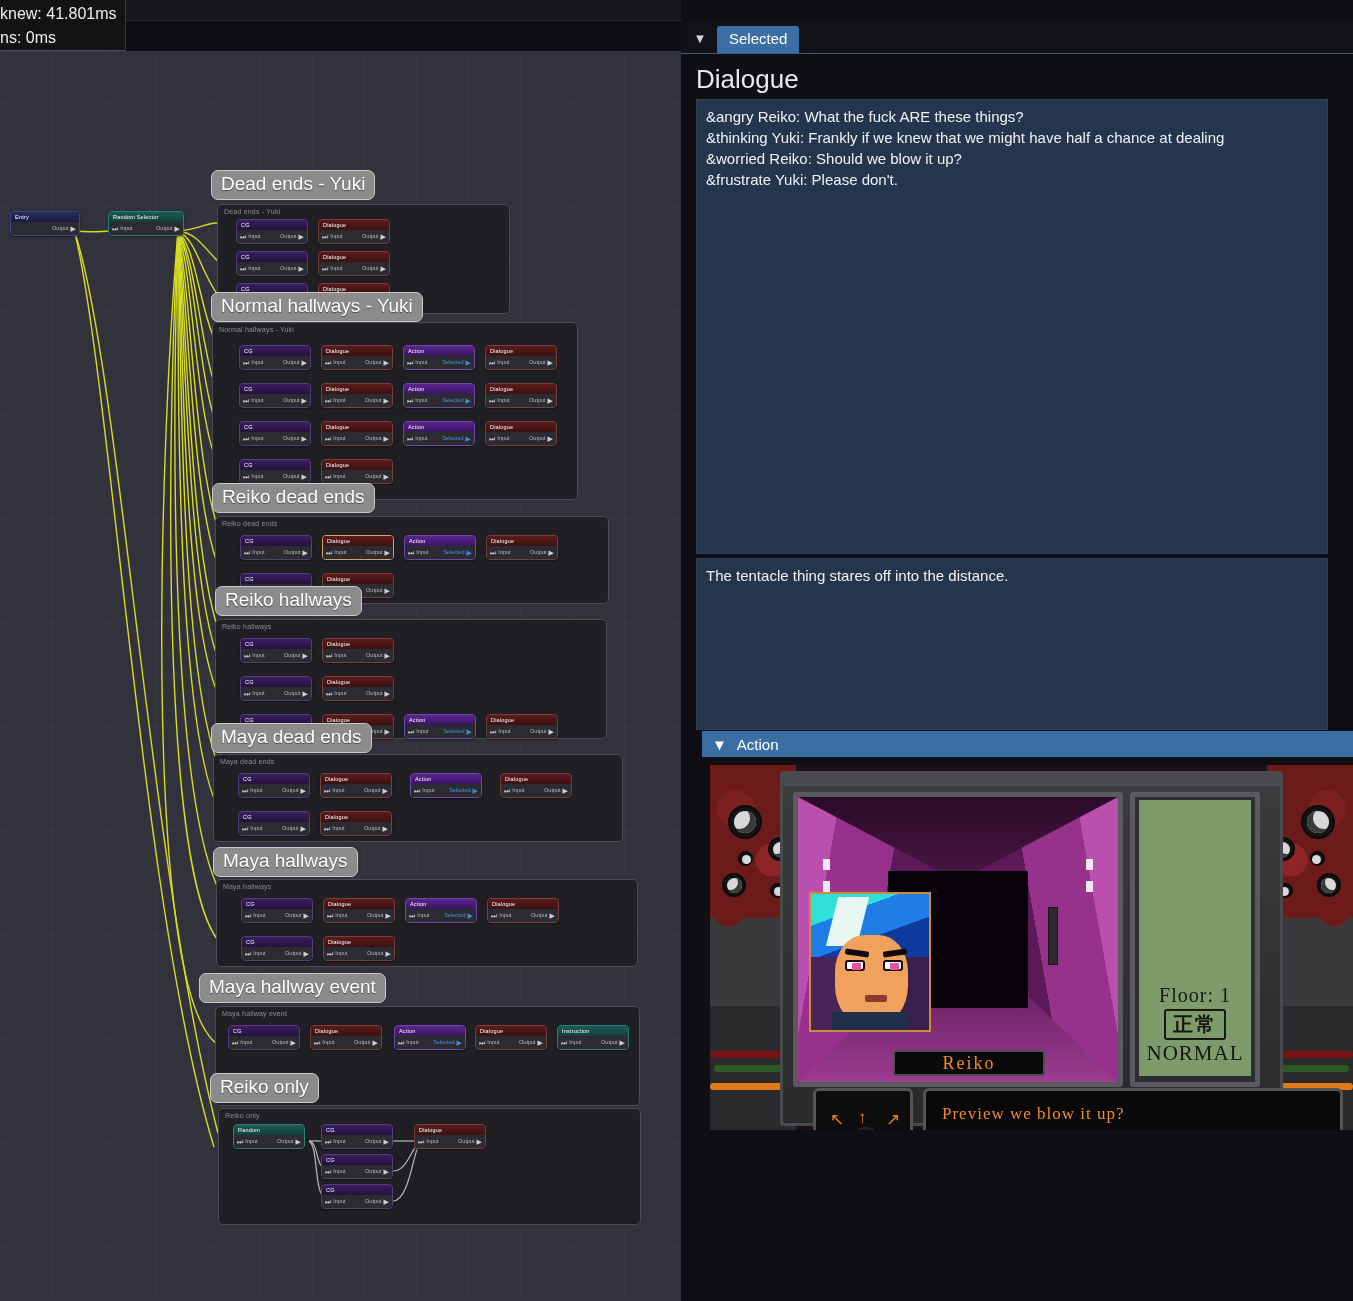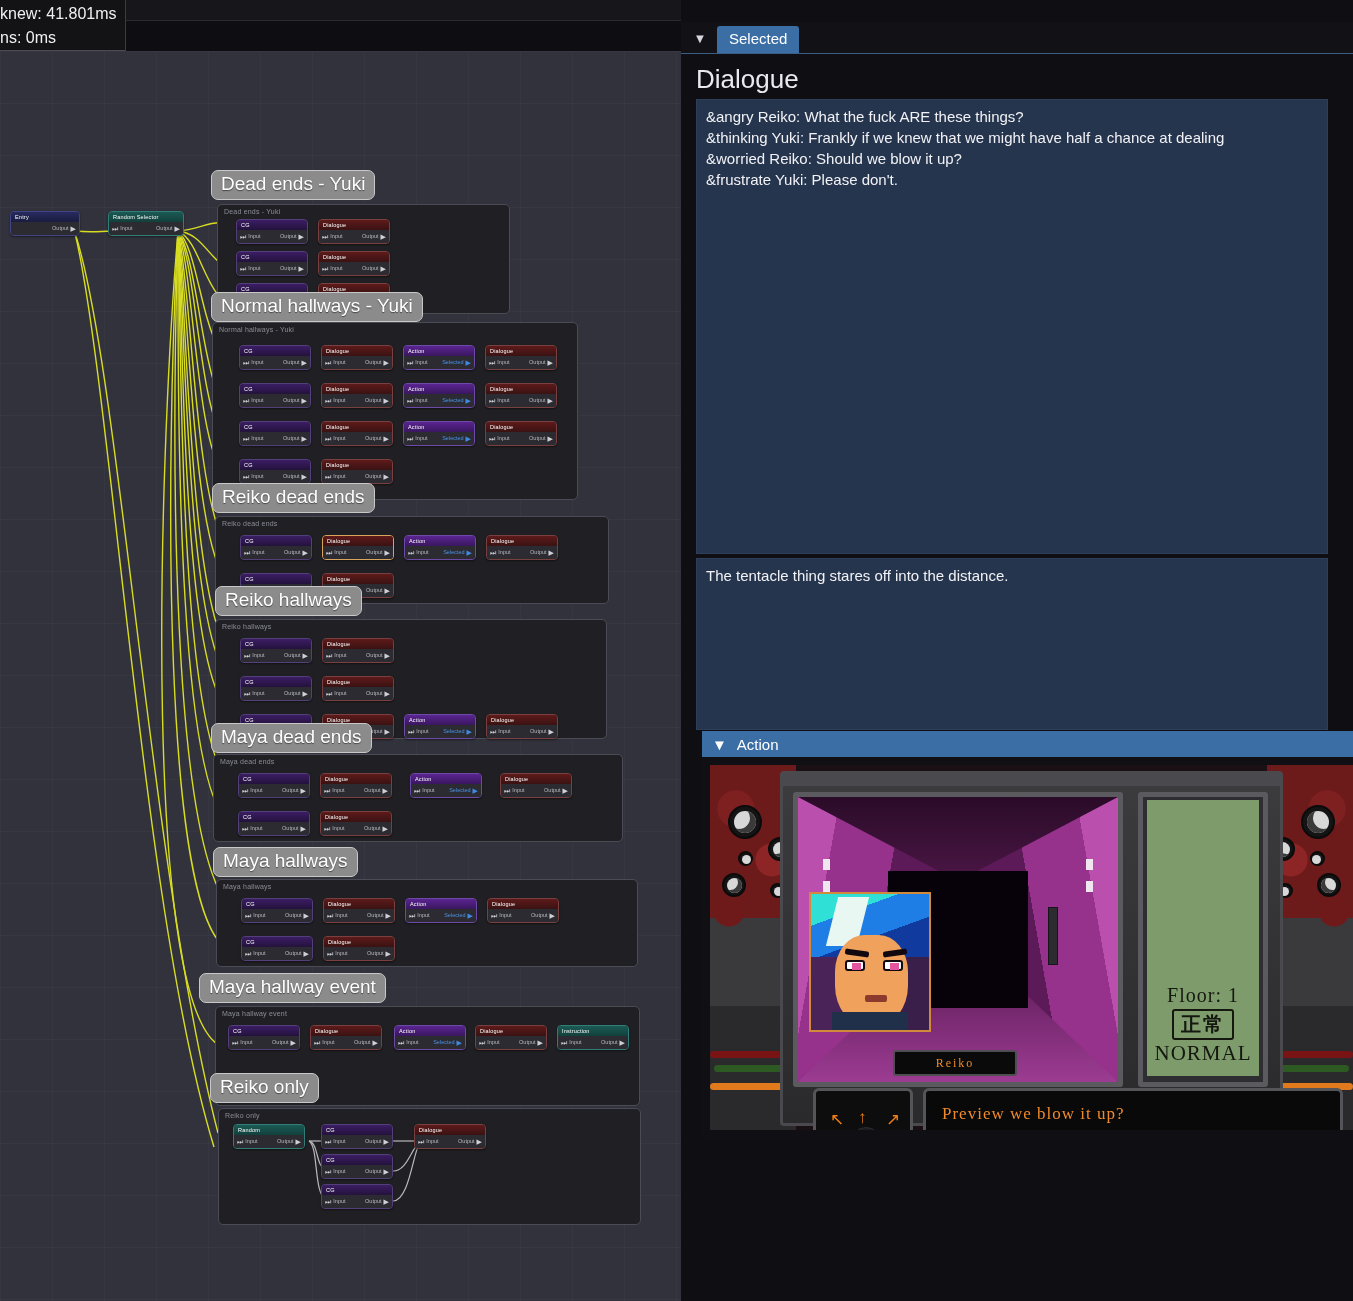--- a/index.html
+++ b/index.html
@@ -185,21 +185,21 @@
   .cr-wall-r{ right:0; background: linear-gradient(260deg, #bb4fae 0 22%, #96318c 22% 55%, #5d1a58 55% 100%); clip-path: polygon(100% 0,0 26%,0 74%,100% 100%); }
   .cr-floor{ position:absolute; left:0; bottom:0; width:100%; height:30%;
     background: linear-gradient(#6e2467, #9c3c92); clip-path: polygon(0 100%,100% 100%,72% 0,28% 0); }
   .cr-ceil{ position:absolute; left:0; top:0; width:100%; height:26%;
     background: linear-gradient(#2a0b28, #471542); clip-path: polygon(0 0,100% 0,72% 100%,28% 100%); }
   .cr-end{ position:absolute; left:28%; top:26%; width:44%; height:48%; background:#07010a; }
   .cr-door{ position:absolute; width:10px; height:58px; background:#2b2b30; border:1px solid #15151a;}
   .cr-mark{ position:absolute; width:7px; height:11px; background:#efe6ef; }
 
   .pv-status {
-    position:absolute; right:12px; top:18px; width:130px; height:295px;
+    position:absolute; right:20px; top:18px; width:130px; height:295px;
     background:#2e2e32; border:5px solid #5a5a5f; border-radius:3px;
     display:flex; align-items:flex-end; justify-content:center;
   }
   .pv-lcd {
     width:112px; height:276px; background:#7e9b6c; margin-bottom:6px;
     display:flex; flex-direction:column; align-items:center; justify-content:flex-end;
     padding-bottom:10px; color:#14180f;
     font-family:"Liberation Serif", serif;
   }
   .pv-lcd .fl { font-size:20px; letter-spacing:1px; }
@@ -220,24 +220,24 @@
   .pt-brow  { position:absolute; height:6px; background:#120910; border-radius:2px;}
   .pt-eye   { position:absolute; width:20px; height:11px; background:#ffffff;
     border:2px solid #120910; border-radius:3px; }
   .pt-eye i { position:absolute; left:5px; top:1px; width:9px; height:7px; background:#e3559e; }
   .pt-mouth { position:absolute; left:46%; top:74%; width:22px; height:7px;
     background:#8c3a2e; border-radius:2px; }
   .pt-collar{ position:absolute; left:18%; bottom:0; width:64%; height:13%;
     background:#20304a; }
 
   .pv-namebox {
-    position:absolute; left:110px; top:276px; width:124px; height:26px;
+    position:absolute; left:110px; top:276px; width:152px; height:26px;
     background:#0a0a0a; border:2px solid #4d4d52; border-radius:3px;
     display:flex; align-items:center; justify-content:center;
-    color:#f08a2a; font-family:"Liberation Serif", serif; font-size:12px; letter-spacing:2px;
+    color:#f08a2a; font-family:"Liberation Serif", serif; font-size:18px; letter-spacing:2px;
   }
   .pv-dpad {
     position:absolute; left:30px; top:314px; width:100px; height:122px;
     background:#0d0d0e; border:3px solid #555559; border-radius:6px;
   }
   .dp-circle{ position:absolute; left:34px; top:36px; width:32px; height:32px;
     background:#1c1c20; border-radius:50%; border:1px solid #2c2c32;}
   .dp-a{ position:absolute; color:#f07f16; font-size:17px; line-height:17px; }
   .pv-textbox{
     position:absolute; left:140px; top:314px; width:420px; height:122px;

